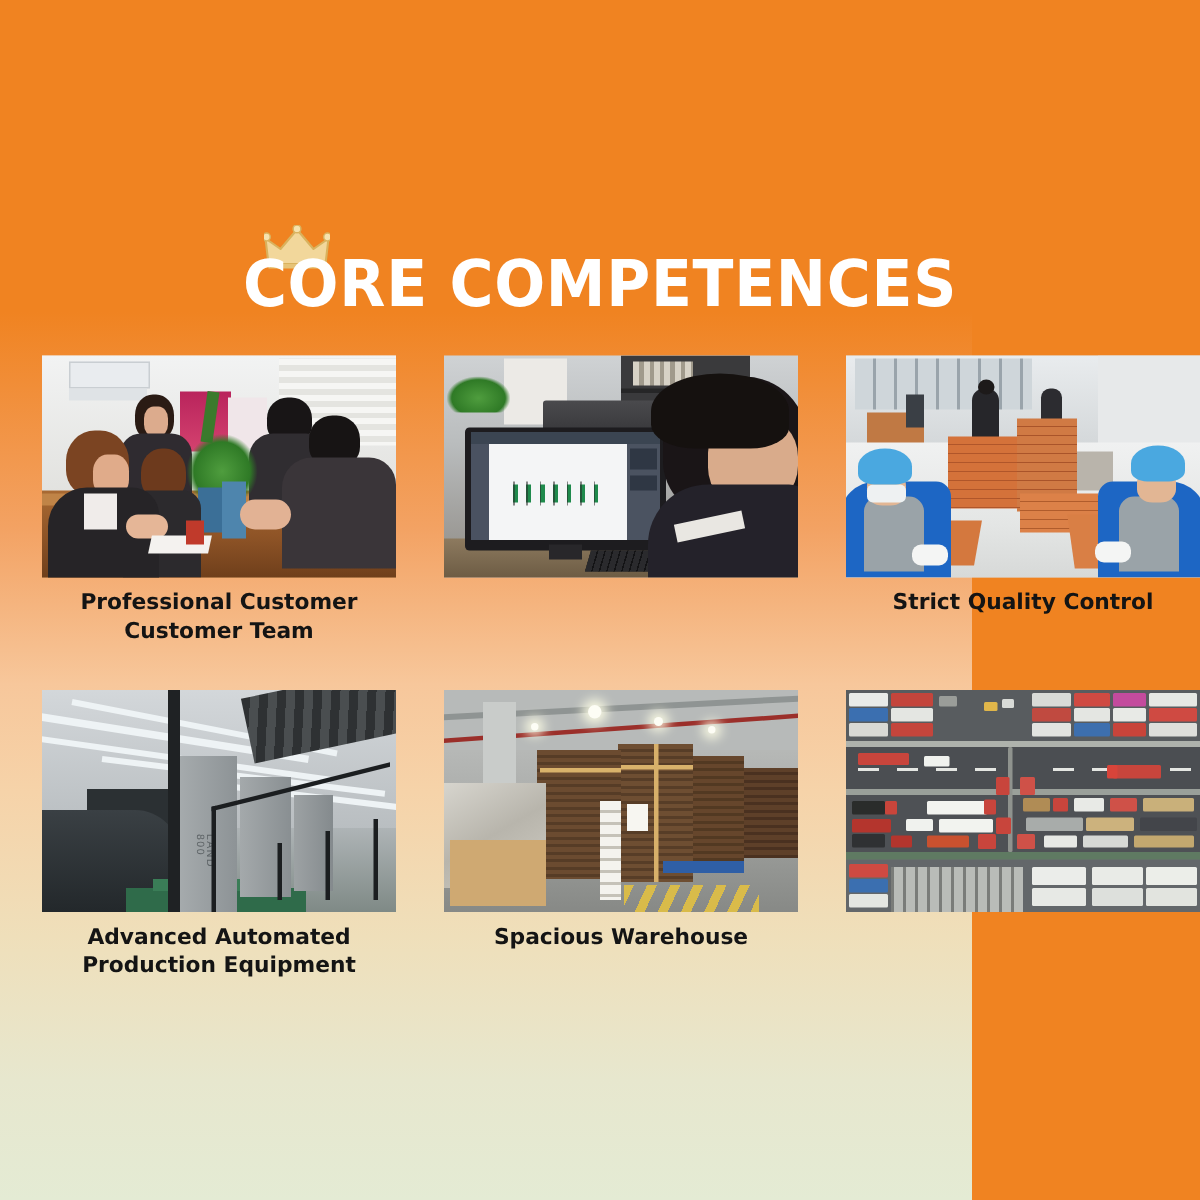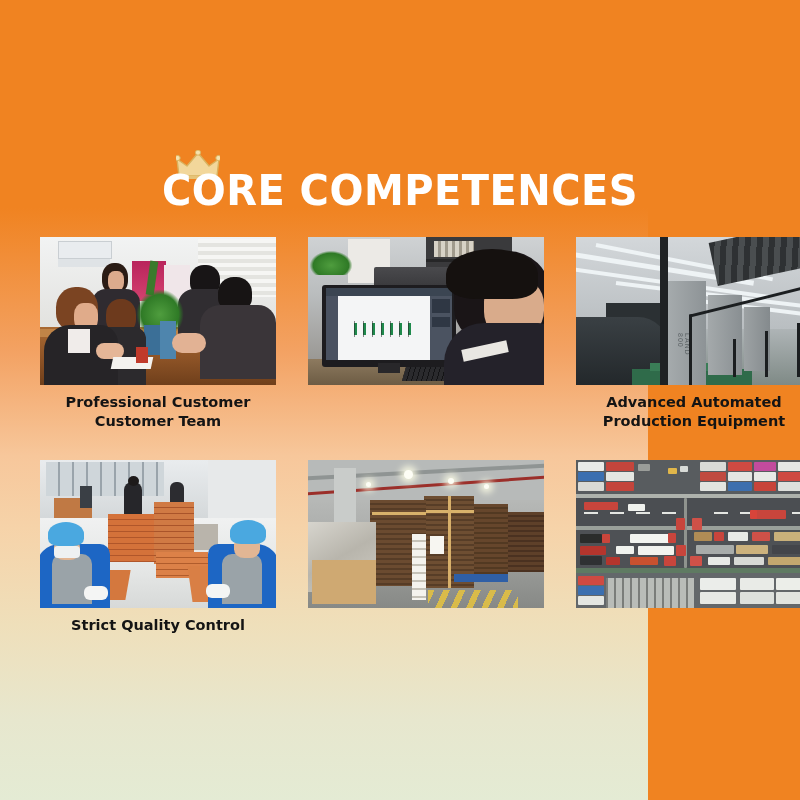--- a/index.html
+++ b/index.html
@@ -59,21 +59,21 @@
     color: #FFFFFF;
     transform: scaleX(0.93);
     transform-origin: center;
     position: relative;
     top: 12px;
   }
 
   
   .grid {
     position: absolute;
-    left: 40px;
+    left: 28px;
     top: 237px;
     width: 744px;
     display: grid;
     grid-template-columns: repeat(3, 236px);
     grid-template-rows: repeat(2, auto);
     column-gap: 18px;
     row-gap: 4px;
     gap: 32px;
   }
   .card {
@@ -343,49 +343,20 @@
           <div class="kbd"></div>
         <div class="manhead"></div>
           <div class="manface"></div>
           <div class="manhair"></div>
         <div class="manbody"></div>
           <div class="collar"></div>
       </div>
     </div>
 
     <div class="card">
-      <div class="photo p3">
-        <div class="ceil"></div>
-        <div class="beam" style="left:-10px;top:14px;width:190px;height:5px;transform:rotate(9deg);"></div>
-        <div class="beam" style="left:-6px;top:30px;width:200px;height:4px;transform:rotate(8deg);"></div>
-        <div class="beam" style="left:20px;top:6px;width:180px;height:4px;transform:rotate(11deg);"></div>
-        <div class="beam" style="left:40px;top:44px;width:190px;height:4px;transform:rotate(7deg);"></div>
-        <div class="beam" style="left:90px;top:58px;width:150px;height:4px;transform:rotate(7deg);"></div>
-        <div class="duct"></div>
-        <div class="dark2"></div>
-          <div class="dark1"></div>
-        <div class="green"></div>
-          <div class="green2"></div>
-        <div class="mach3"></div>
-          <div class="mach2"></div>
-          <div class="mach1"></div>
-        <div class="post"></div>
-        <div class="lbl1">LAND 800</div>
-        <div class="rail"></div>
-        <div class="railp" style="right:12px;"></div>
-        <div class="railp" style="right:44px;height:46px;"></div>
-        <div class="railp" style="right:76px;height:38px;"></div>
-      </div>
-      <p class="caption">
-        <span>Advanced Automated</span><br>
-        <span>Production Equipment</span>
-      </p>
-    </div>
-
-    <div class="card">
       <div class="photo p4">
         <div class="bgwall"></div>
           <div class="win"></div>
           <div class="wallR"></div>
         <div class="pallet"></div>
           <div class="bgp3"></div>
         <div class="bgp1"></div>
           <div class="bgp1h"></div>
           <div class="bgp2"></div>
         <div class="bench"></div>
@@ -406,20 +377,49 @@
           <div class="wkR_f"></div>
         <div class="wkR_h"></div>
           <div class="wkR_g"></div>
       </div>
       <p class="caption">
         <span>Strict Quality Control</span>
       </p>
     </div>
 
     <div class="card">
+      <div class="photo p3">
+        <div class="ceil"></div>
+        <div class="beam" style="left:-10px;top:14px;width:190px;height:5px;transform:rotate(9deg);"></div>
+        <div class="beam" style="left:-6px;top:30px;width:200px;height:4px;transform:rotate(8deg);"></div>
+        <div class="beam" style="left:20px;top:6px;width:180px;height:4px;transform:rotate(11deg);"></div>
+        <div class="beam" style="left:40px;top:44px;width:190px;height:4px;transform:rotate(7deg);"></div>
+        <div class="beam" style="left:90px;top:58px;width:150px;height:4px;transform:rotate(7deg);"></div>
+        <div class="duct"></div>
+        <div class="dark2"></div>
+          <div class="dark1"></div>
+        <div class="green"></div>
+          <div class="green2"></div>
+        <div class="mach3"></div>
+          <div class="mach2"></div>
+          <div class="mach1"></div>
+        <div class="post"></div>
+        <div class="lbl1">LAND 800</div>
+        <div class="rail"></div>
+        <div class="railp" style="right:12px;"></div>
+        <div class="railp" style="right:44px;height:46px;"></div>
+        <div class="railp" style="right:76px;height:38px;"></div>
+      </div>
+      <p class="caption">
+        <span>Advanced Automated</span><br>
+        <span>Production Equipment</span>
+      </p>
+    </div>
+
+    <div class="card">
       <div class="photo p5">
         <div class="roof"></div>
           <div class="rbeam"></div>
           <div class="rbeam2"></div>
         <div class="light" style="left:96px;top:10px;"></div>
         <div class="light" style="left:140px;top:18px;width:6px;height:6px;"></div>
         <div class="light" style="left:176px;top:24px;width:5px;height:5px;"></div>
         <div class="light" style="left:58px;top:22px;width:5px;height:5px;"></div>
         <div class="pillar"></div>
         <div class="floor"></div>
@@ -430,20 +430,23 @@
           <div class="pltA"></div>
         <div class="bluepal"></div>
         <div class="strapA"></div>
           <div class="strapB"></div>
           <div class="strapV"></div>
         <div class="wrapA"></div>
           <div class="wrapB"></div>
         <div class="tagcol"></div>
           <div class="label"></div>
       </div>
+      <p class="caption">
+        <span>Spacious Warehouse</span>
+      </p>
     </div>
 
     <div class="card">
       <div class="photo p6">
         <div class="topyard"></div>
           <div class="botyard"></div>
         <div class="roadA"></div>
           <div class="roadB"></div>
         <div class="curbA"></div>
           <div class="curbB"></div>

